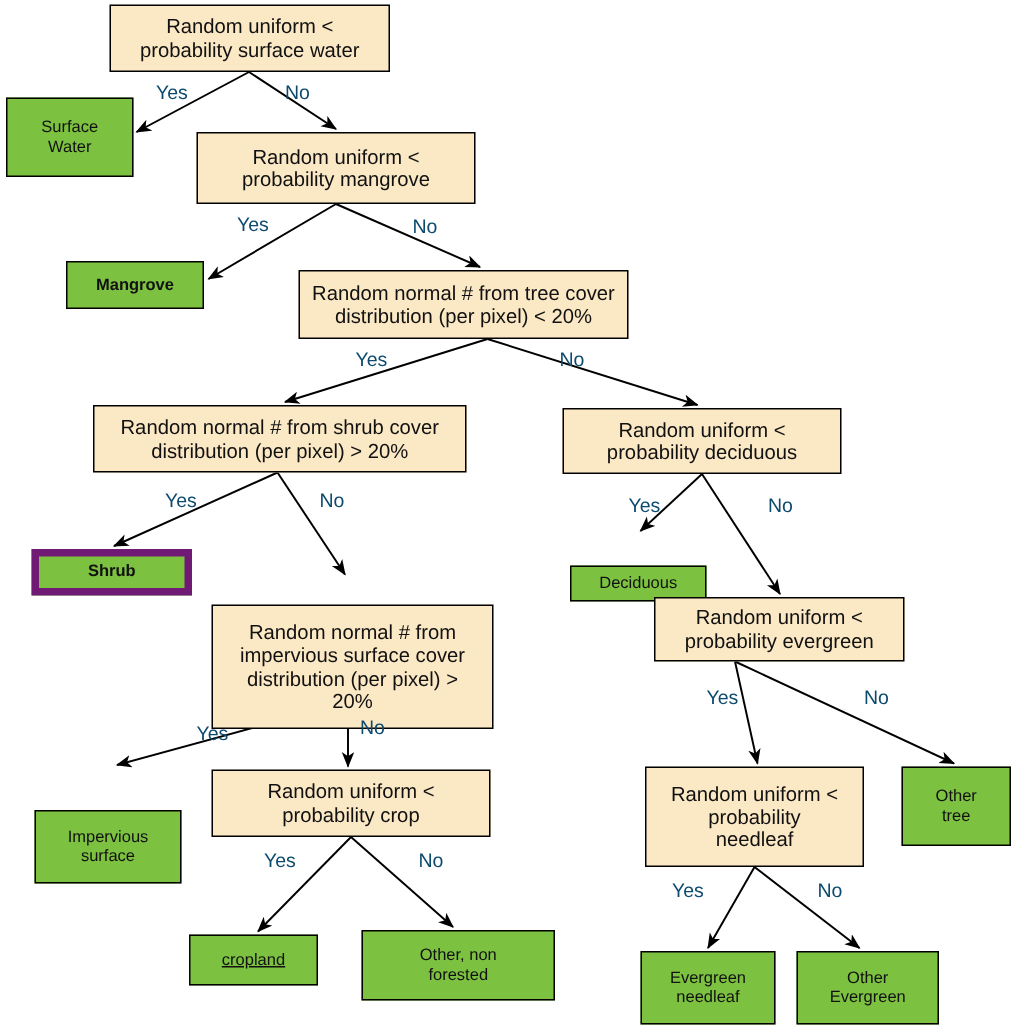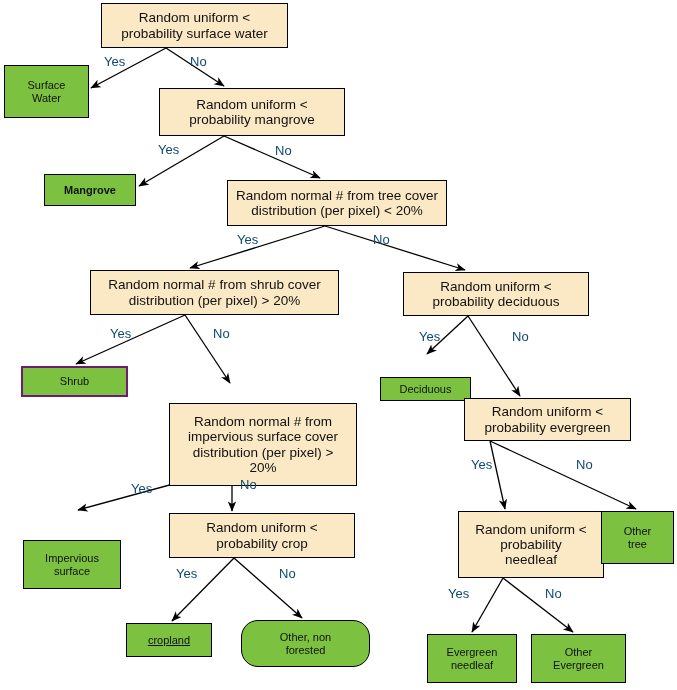--- a/index.html
+++ b/index.html
@@ -36,29 +36,29 @@
     justify-content: center;
     text-align: center;
     line-height: 1.12;
     color: #111111;
     z-index: 2;
   }
   .node-decision {
     background: #fbe8c5;
     border: 1px solid #000000;
     font-size: 13.5px;
-    margin-left: 28px;
   }
   .node-leaf {
     background: #7cc140;
     border: 1px solid #000000;
     font-size: 11px;
   }
   .node-leaf.accent-border {
-    border: 2px solid #701a75;
+    border: 5px solid #701a75;
+    font-weight: bold;
   }
   .node-label {
     display: block;
     padding: 0 4px;
     white-space: pre-line;
   }
   .edge-label {
     position: absolute;
     font-size: 13px;
     color: #0c4a6e;
@@ -154,21 +154,21 @@
 probability
 needleaf</span>
       </div>
       <div class="node node-leaf" style="left: 601px; top: 511px; width: 73px; height: 53px;">
         <span class="node-label">Other
 tree</span>
       </div>
       <div class="node node-leaf" style="left: 126px; top: 623px; width: 86px; height: 34px; text-decoration: underline;">
         <span class="node-label">cropland</span>
       </div>
-      <div class="node node-leaf" style="left: 241px; top: 620px; width: 129px; height: 47px; border-radius: 17px;">
+      <div class="node node-leaf" style="left: 241px; top: 620px; width: 129px; height: 47px;">
         <span class="node-label">Other, non
 forested</span>
       </div>
       <div class="node node-leaf" style="left: 427px; top: 634px; width: 90px; height: 49px;">
         <span class="node-label">Evergreen
 needleaf</span>
       </div>
       <div class="node node-leaf" style="left: 531px; top: 634px; width: 95px; height: 49px;">
         <span class="node-label">Other
 Evergreen</span>

